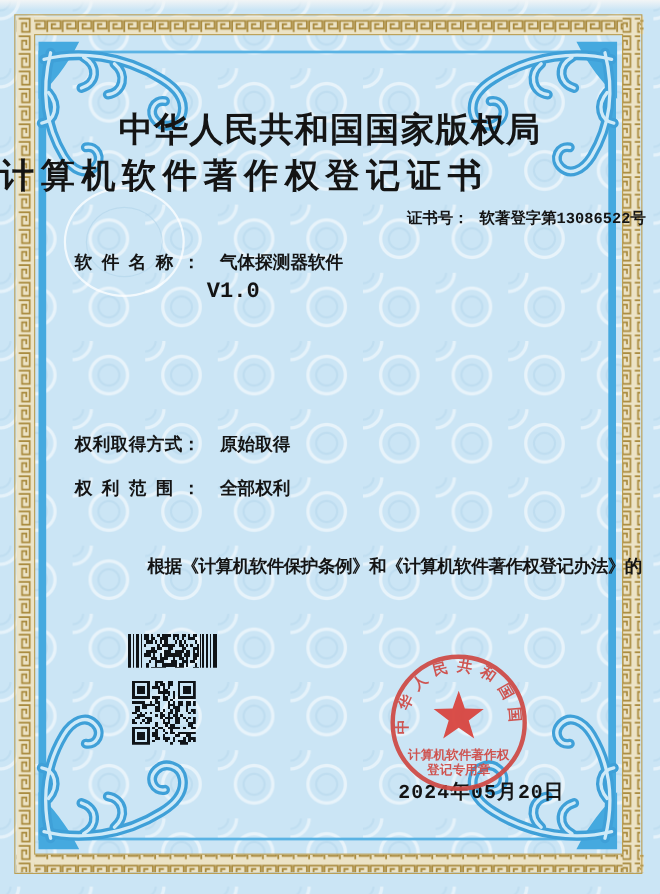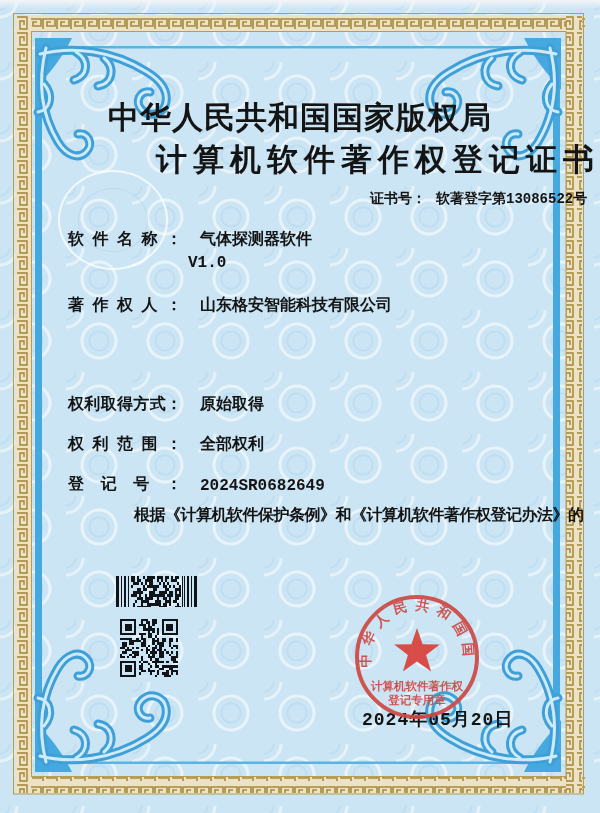--- a/index.html
+++ b/index.html
@@ -16,29 +16,29 @@
     background-size:66px 62px;
   }
   .scan-edge{position:absolute;top:0;left:0;right:0;height:9px;
     background:linear-gradient(#f2f5f6,rgba(242,245,246,0));z-index:6;}
   .frame{position:absolute;left:0;top:0;z-index:1;}
   .big-ring{position:absolute;left:58px;top:170px;width:106px;height:96px;border:2px solid rgba(255,255,255,.75);border-radius:50%;z-index:1;}
   .big-ring .inner{position:absolute;left:18px;top:16px;right:18px;bottom:16px;border:1px solid rgba(176,211,233,.6);border-radius:50%;}
 
   .title1{position:absolute;left:0;right:0;top:97px;text-align:center;
     font-size:31px;font-weight:bold;letter-spacing:1px;z-index:3;}
-  .title2{position:absolute;left:0;right:0;top:139px;text-align:right;
+  .title2{position:absolute;left:0;right:0;top:139px;text-align:left;
     font-size:31px;font-weight:bold;letter-spacing:6px;z-index:3;}
   .certno{position:absolute;left:370px;top:190px;font-size:14px;font-weight:bold;z-index:3;white-space:nowrap;}
   .certno .lbl{margin-right:10px;}
 
   .row{position:absolute;left:68px;display:flex;font-size:16px;font-weight:bold;z-index:3;white-space:nowrap;align-items:flex-end;}
   .flabel{display:inline-block;width:114px;text-align:justify;text-align-last:justify;}
   .fvalue{margin-left:18px;}
-  .v2{position:absolute;left:188px;top:254px;font-size:16px;font-weight:bold;z-index:3;}
+  .v2{position:absolute;left:188px;top:254px;font-size:20px;font-weight:bold;z-index:3;}
 
   .stmt{position:absolute;left:66px;top:498px;width:478px;z-index:3;
     font-size:16px;font-weight:bold;line-height:36px;margin-left:36px;}
   .stmt .l1{text-indent:2em;letter-spacing:-0.5px;white-space:nowrap;}
   .stmt .l2{letter-spacing:0.5px;}
 
   .barcode{position:absolute;left:116px;top:576px;width:82px;height:31px;z-index:3;}
   .qrcode{position:absolute;left:120px;top:619px;width:58px;height:58px;z-index:3;}
 
   .seal{position:absolute;left:352px;top:592px;width:130px;height:130px;z-index:5;opacity:.93;}
@@ -104,39 +104,31 @@
   <div class="certno">
     <span class="lbl">证书号：</span><span>软著登字第13086522号</span>
   </div>
 
   <div class="row" style="top:229px">
     <span class="flabel">软件名称：</span>
     <span class="fvalue">气体探测器软件</span>
   </div>
   <div class="v2">V1.0</div>
 
-  <div class="row" style="top:295px">
-    <span class="flabel">著作权人：</span>
-    <span class="fvalue">山东格安智能科技有限公司</span>
-  </div>
 
   <div class="row" style="top:434px">
     <span class="flabel">权利范围：</span>
     <span class="fvalue">全部权利</span>
   </div>
 
   <div class="row" style="top:394px">
     <span class="flabel">权利取得方式：</span>
     <span class="fvalue">原始取得</span>
   </div>
 
-  <div class="row" style="top:474px">
-    <span class="flabel">登记号：</span>
-    <span class="fvalue">2024SR0682649</span>
-  </div>
 
   <div class="stmt">
     <div class="l1">根据《计算机软件保护条例》和《计算机软件著作权登记办法》的</div>
   </div>
 
   <svg class="barcode" viewBox="0 0 82 31" shape-rendering="crispEdges">
       <rect x="0" y="0" width="3" height="31" fill="#101418"></rect>
       <rect x="5" y="0" width="1" height="31" fill="#101418"></rect>
       <rect x="8" y="0" width="2" height="31" fill="#101418"></rect>
       <rect x="12" y="0" width="1" height="31" fill="#101418"></rect>

